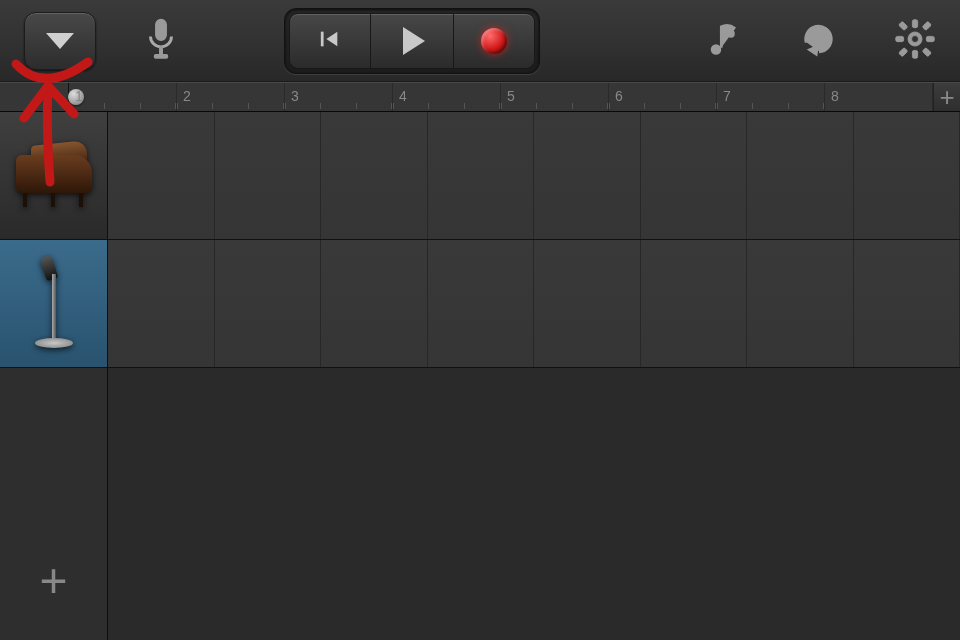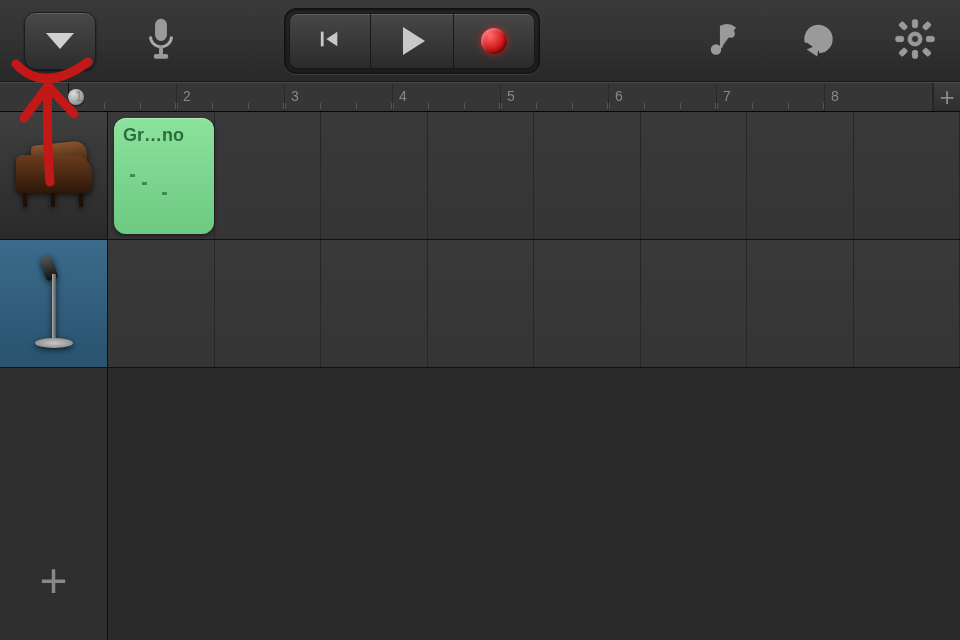--- a/index.html
+++ b/index.html
@@ -376,26 +376,20 @@
 
     <div class="lane">
       <div class="cell"></div>
         <div class="cell"></div>
         <div class="cell"></div>
         <div class="cell"></div>
         <div class="cell"></div>
         <div class="cell"></div>
         <div class="cell"></div>
         <div class="cell"></div>
-      <div class="region">
-        <div class="region-label">Gr…no</div>
-        <div class="note-dot d1"></div>
-          <div class="note-dot d2"></div>
-          <div class="note-dot d3"></div>
-      </div>
     </div>
     <div class="lane">
       <div class="cell"></div>
         <div class="cell"></div>
         <div class="cell"></div>
         <div class="cell"></div>
         <div class="cell"></div>
         <div class="cell"></div>
         <div class="cell"></div>
         <div class="cell"></div>

